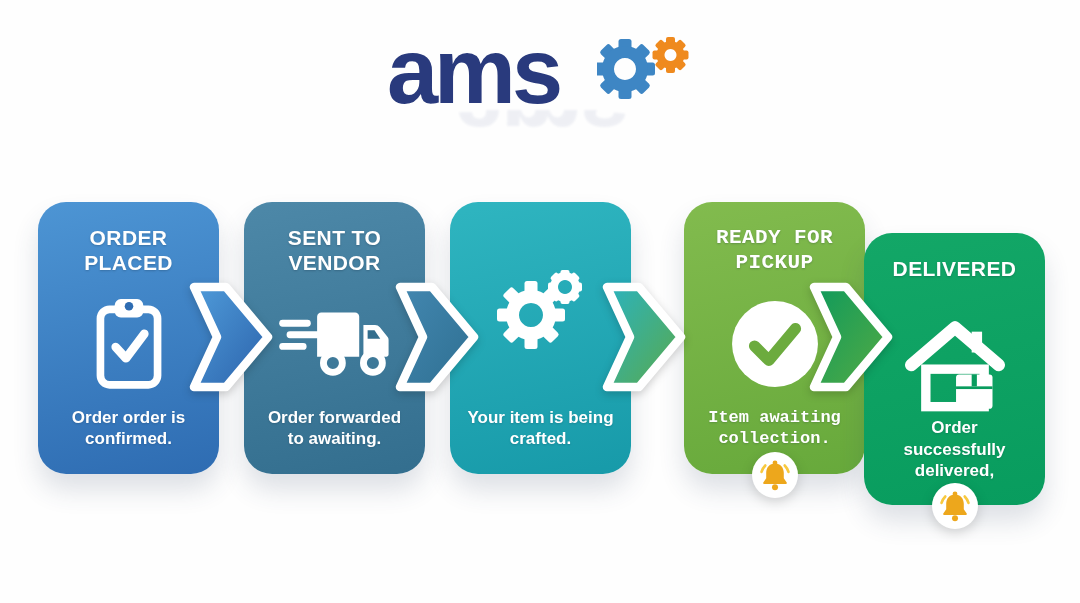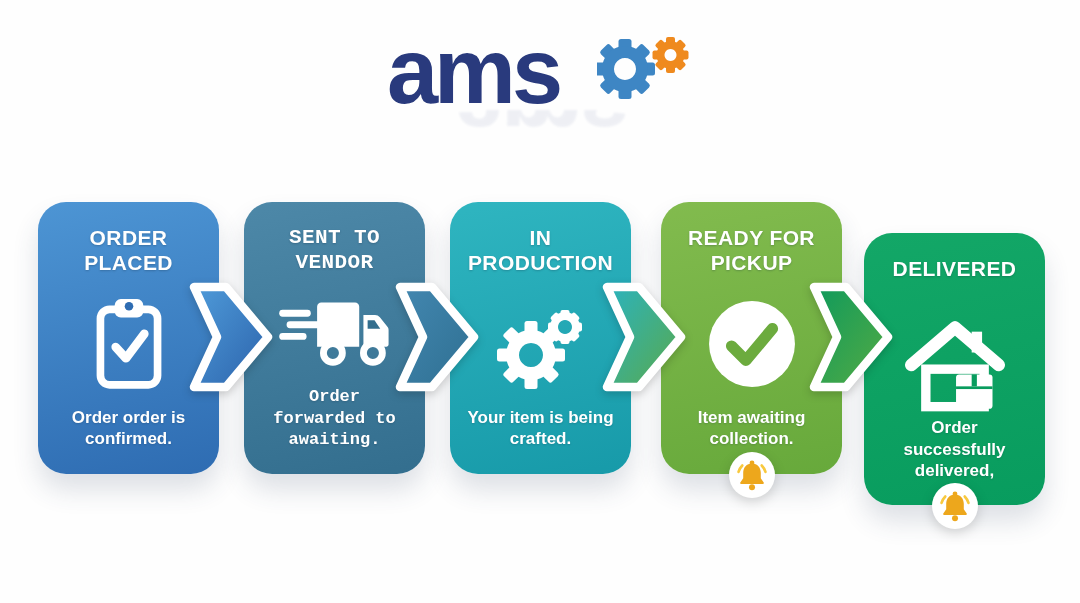--- a/index.html
+++ b/index.html
@@ -12,21 +12,21 @@
   .brand-row { position:relative; display:inline-flex; align-items:flex-end;gap:28px; }
   .brand-text { font-size:92px; font-weight:bold; letter-spacing:-4px; line-height:0.78; }
   .logo-gears { margin-left:10px; margin-top:2px; }
   .tagline { margin-top:10px; font-size:15px; font-weight:bold; letter-spacing:7px; }
   .logo-reflection { margin-top:2px; transform:scaleY(-1); opacity:0.07; filter:blur(1px); height:34px; overflow:hidden; }
 
   
   .card { position:absolute; top:202px; width:181px; height:272px; border-radius:28px;
           display:flex; flex-direction:column; align-items:center;
           box-shadow:0 16px 26px rgba(50,70,100,0.16); }
-  .card-1{ left:38px; } .card-2{ left:244px;font-family:Liberation Mono, monospace; } .card-3{ left:450px; } .card-4{ left:661px; } .card-5{ left:864px; }
+  .card-1{ left:38px; } .card-2{ left:244px; } .card-3{ left:450px; } .card-4{ left:684px;font-family:Liberation Mono, monospace; } .card-5{ left:864px; }
   .card-title { margin-top:24px; padding:0 18px; min-height:56px; text-align:center; color:#fff;
                 font-size:21px; font-weight:bold; letter-spacing:0.4px; line-height:1.17;
                 text-shadow:0 1px 2px rgba(20,40,60,0.25); }
   .card-icon { flex:1; display:flex; align-items:center; justify-content:center; }
   .card-desc { margin-bottom:24px; padding:0 14px; min-height:44px; display:flex; align-items:center;
                text-align:center; color:#fff; font-size:17px; font-weight:bold; line-height:1.25;
                text-shadow:0 1px 2px rgba(20,40,60,0.2); }
 
   
   .flow-arrow { position:absolute; top:282px; z-index:5; filter:drop-shadow(0 3px 4px rgba(0,0,0,0.18)); }
@@ -107,21 +107,20 @@
         <path d="M82,20 h11 a6,6 0 0 1 4.6,2.2 l7.4,9.2 a4,4 0 0 1 0.9,2.5 v14.1 a2,2 0 0 1 -2,2 h-21.9 z" fill="#fff"></path>
         <path d="M86,25 h6.5 l5.5,8 h-12 z" fill="var(--hole)"></path>
         <circle cx="53" cy="56" r="9" fill="none" stroke="#fff" stroke-width="6.5"></circle>
         <circle cx="91" cy="56" r="9" fill="none" stroke="#fff" stroke-width="6.5"></circle>
       </svg>
     </div>
     <div class="card-desc">Order forwarded to awaiting.</div>
   </div>
 
   <div class="card card-3" style="background: linear-gradient(168deg, rgb(47, 181, 192), rgb(23, 154, 169)); --hole: #179aa9;">
-    <div class="card-title">IN PRODUCTION</div>
     <div class="card-icon">
       <svg width="100" height="94" viewBox="0 0 100 94">
         <g fill="#fff">
           <rect x="33.5" y="24" width="13" height="12" rx="2.5"></rect>
           <rect x="33.5" y="24" width="13" height="12" rx="2.5" transform="rotate(45 40 58)"></rect>
           <rect x="33.5" y="24" width="13" height="12" rx="2.5" transform="rotate(90 40 58)"></rect>
           <rect x="33.5" y="24" width="13" height="12" rx="2.5" transform="rotate(135 40 58)"></rect>
           <rect x="33.5" y="24" width="13" height="12" rx="2.5" transform="rotate(180 40 58)"></rect>
           <rect x="33.5" y="24" width="13" height="12" rx="2.5" transform="rotate(225 40 58)"></rect>
           <rect x="33.5" y="24" width="13" height="12" rx="2.5" transform="rotate(270 40 58)"></rect>

